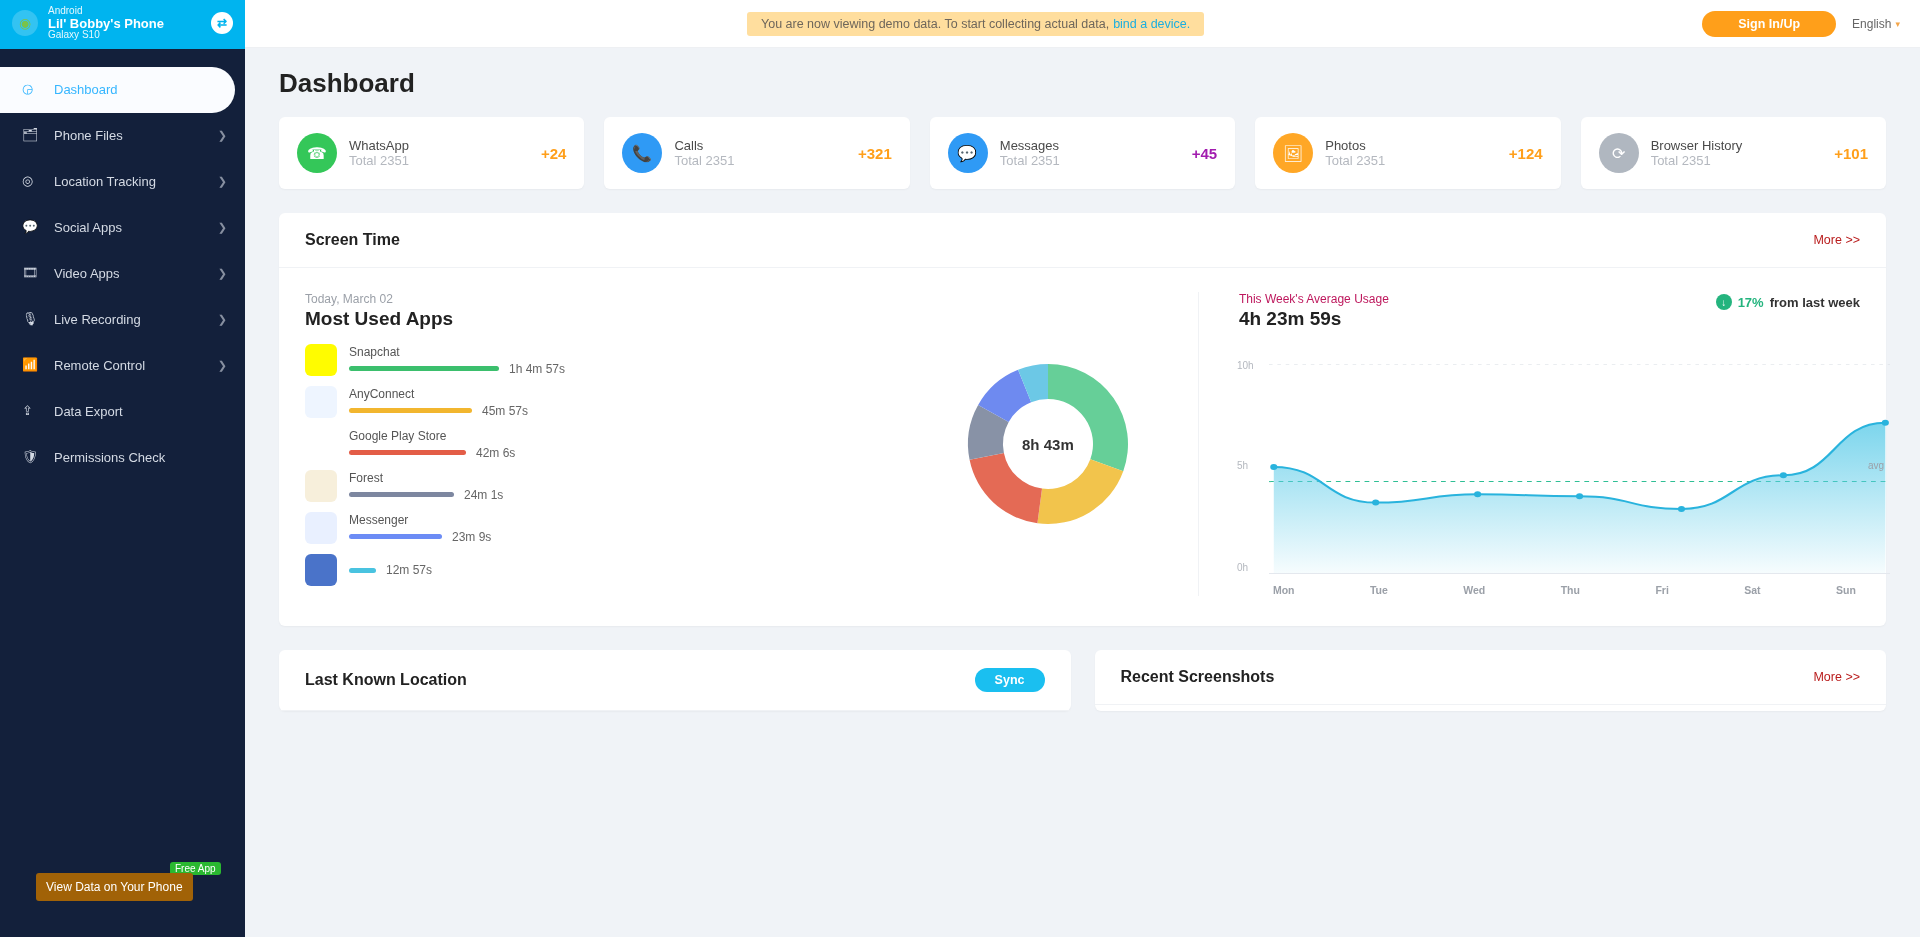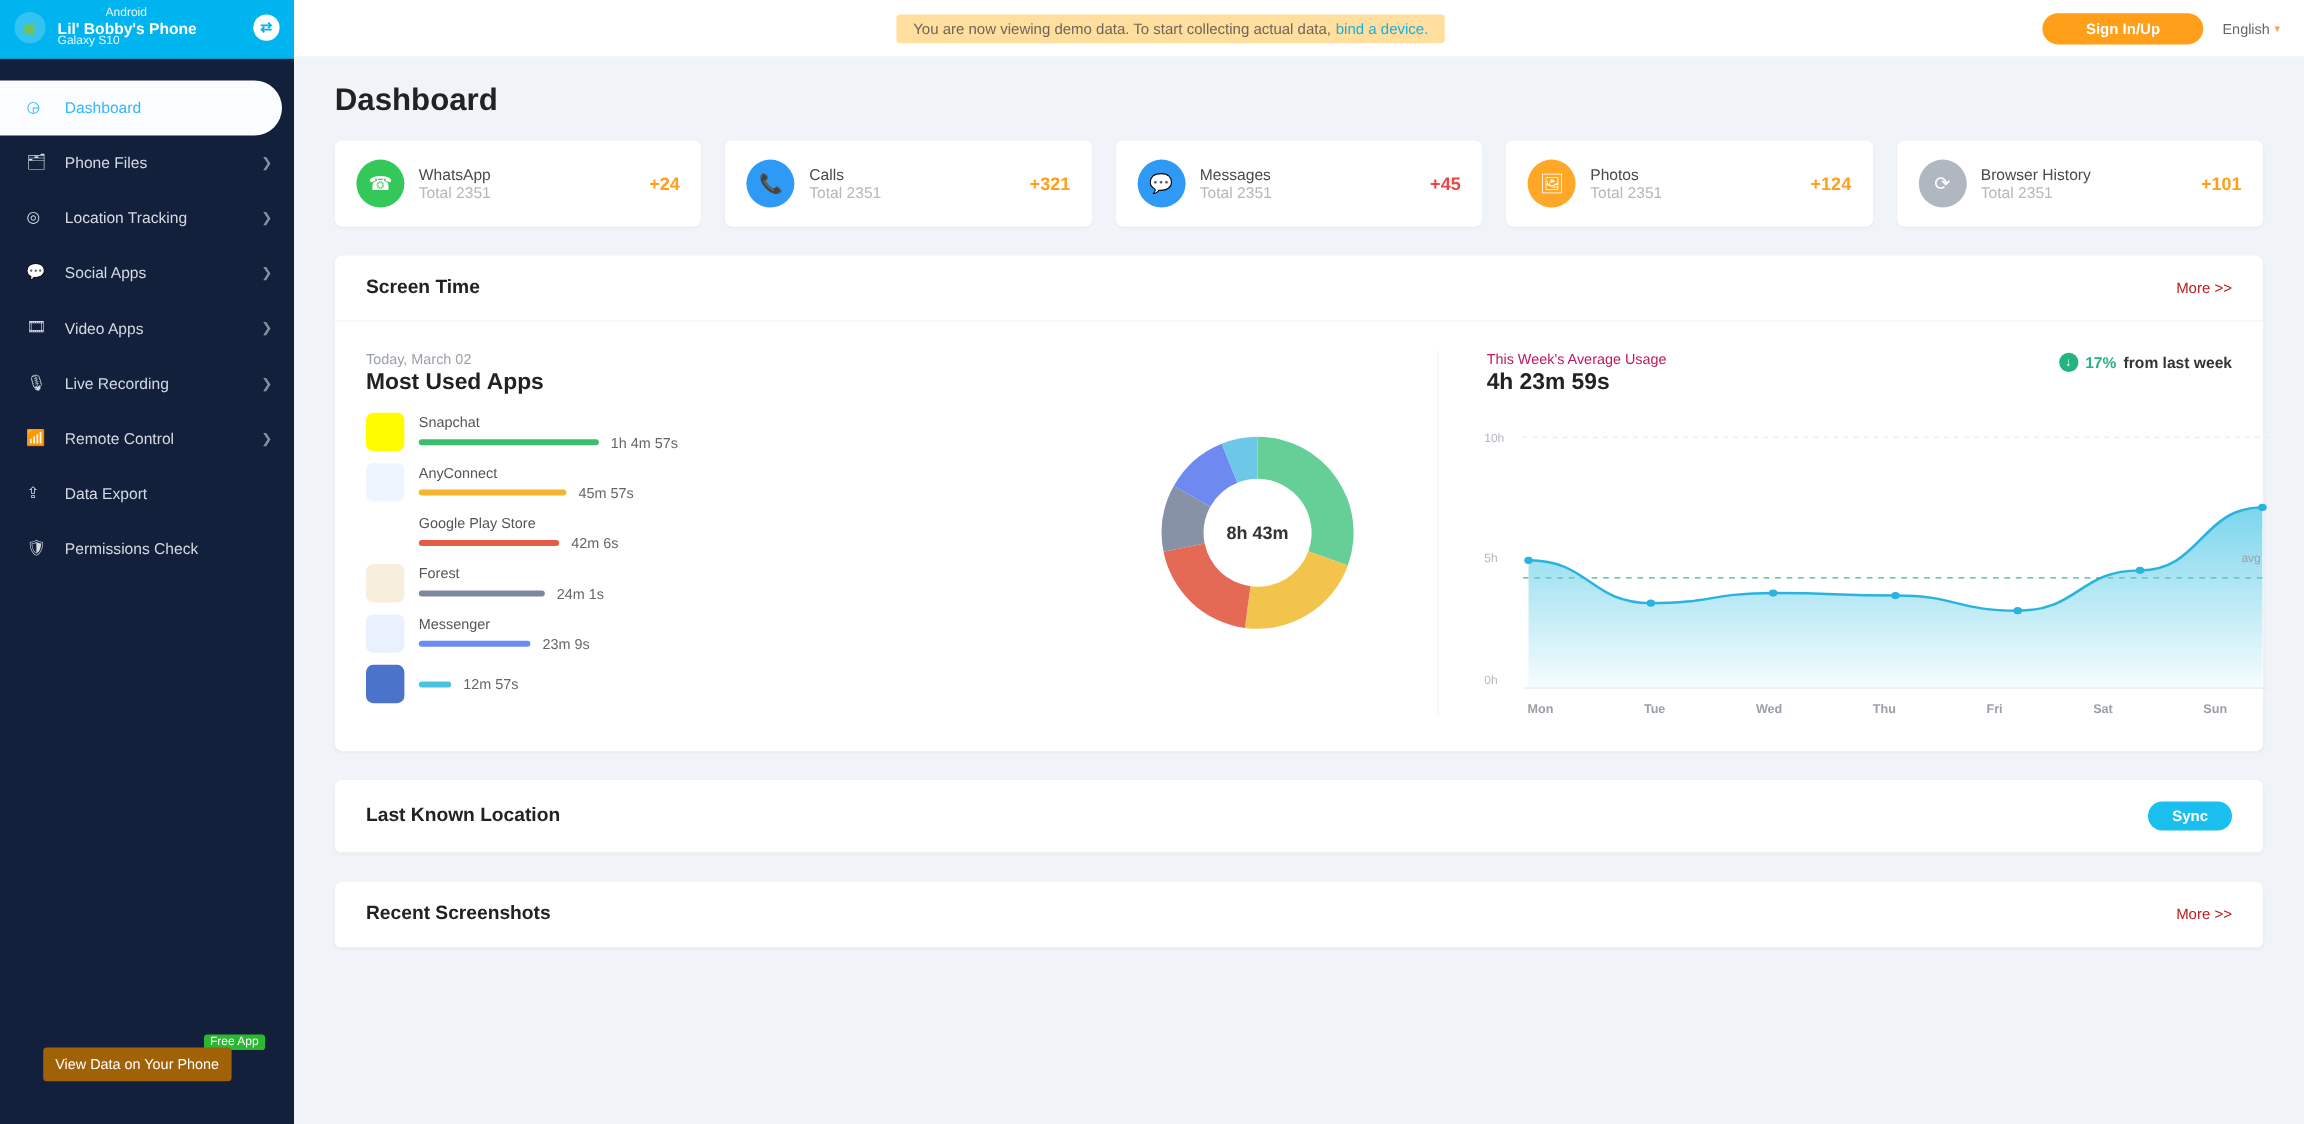--- a/index.html
+++ b/index.html
@@ -4,21 +4,21 @@
 <style>
 * { box-sizing: border-box; margin: 0; padding: 0; }
 html, body { height: 100%; font-family: "Segoe UI", Arial, sans-serif; background: #f0f3f7; color: #333; }
 .app { display: flex; height: 100%; width: 100%; }
 
 
 .sidebar { width: 245px; background: #13203b; color: #fff; display: flex; flex-direction: column; position: relative; }
 .device-bar { background: #00b4ef; padding: 6px 12px 8px 12px; display: flex; align-items: center; gap: 10px; }
 .device-bar .android-icon { width: 26px; height: 26px; border-radius: 50%; background: #fff3; display:flex;align-items:center;justify-content:center;font-size:14px;color:#79c34a;}
 .device-bar .device-text { line-height: 1.05; font-size: 12px; }
-.device-bar .device-text .os { font-size: 10px; opacity: .9; margin-left: 40px; }
+.device-bar .device-text .os { font-size: 10px; opacity: .9; }
 .device-bar .device-text .name { font-weight: 700; font-size: 13px; }
 .device-bar .device-text .model { font-size: 10px; opacity: .9; }
 .device-bar .sync-icon { margin-left: auto; width: 22px; height: 22px; border-radius: 50%; background: #fff; color:#00b4ef;display:flex;align-items:center;justify-content:center;font-size:12px;font-weight:700;}
 
 .nav { margin-top: 18px; display: flex; flex-direction: column; gap: 0; }
 .nav-item { display: flex; align-items: center; gap: 14px; padding: 14px 18px 14px 22px; font-size: 13px; color: #d4dae4; cursor: pointer; position: relative; }
 .nav-item svg,.nav-item .nav-ico { width: 18px; height: 18px; flex-shrink: 0; }
 .nav-item .chev { margin-left: auto; opacity:.6; font-size:11px; }
 .nav-item.active { background: #fafcff; color: #36b6ff; border-top-right-radius: 28px; border-bottom-right-radius: 28px; margin-right: 10px; }
 
@@ -71,21 +71,21 @@
 .week-avg .pct-row { display:flex; align-items:center; gap:6px; float:right; margin-top:-36px; font-size:13px; font-weight:600;}
 .pct-row .down-ic { width:16px;height:16px;border-radius:50%;background:#24b47e;color:#fff;display:flex;align-items:center;justify-content:center;font-size:10px;}
 .pct-row .pct { color:#24b47e;}
 .pct-row .tail { color:#333; font-weight:600;}
 
 .area-chart { margin-top: 34px; height: 210px; position:relative;}
 .area-chart .ylabel { position:absolute; left:-2px; font-size:10px; color:#b4b8bf;}
 .x-axis { display:flex; justify-content:space-between; font-size:10.5px; color:#9ba0a8; margin-top:6px; padding: 0 4px 0 34px; font-weight: bold;}
 .avg-label { position:absolute; right:-24px; top:96px; font-size:10px; color:#9ba0a8;text-align:center;}
 
-.two-col { display:flex; gap:24px; margin-top:24px;flex-direction:column;}
+.two-col { display:flex; gap:24px; margin-top:24px;}
 .two-col .panel { flex:1; margin-top:0;}
 .sync-btn { background:#1abff0; color:#fff; border-radius:14px; padding:5px 20px; font-size:12.5px; font-weight:600; cursor:pointer;}
 </style>
 </head>
 <body>
 
 <div class="app">
 
   <aside class="sidebar">
     <div class="device-bar">
@@ -179,21 +179,21 @@
      <div class="total">Total 2351</div>
    </div>
    <div class="delta" style="color:#ff9f1a">+321</div>
           </div>
           <div class="stat-card">
             <div class="icon" style="background:#2f9af5">💬</div>
    <div class="labels">
      <div class="name">Messages</div>
      <div class="total">Total 2351</div>
    </div>
-   <div class="delta" style="color:#ef4444">+45</div>
+   <div class="delta" style="color:#a21caf">+45</div>
           </div>
           <div class="stat-card">
             <div class="icon" style="background:#ffa726">🖼</div>
    <div class="labels">
      <div class="name">Photos</div>
      <div class="total">Total 2351</div>
    </div>
    <div class="delta" style="color:#ff9f1a">+124</div>
           </div>
           <div class="stat-card">

